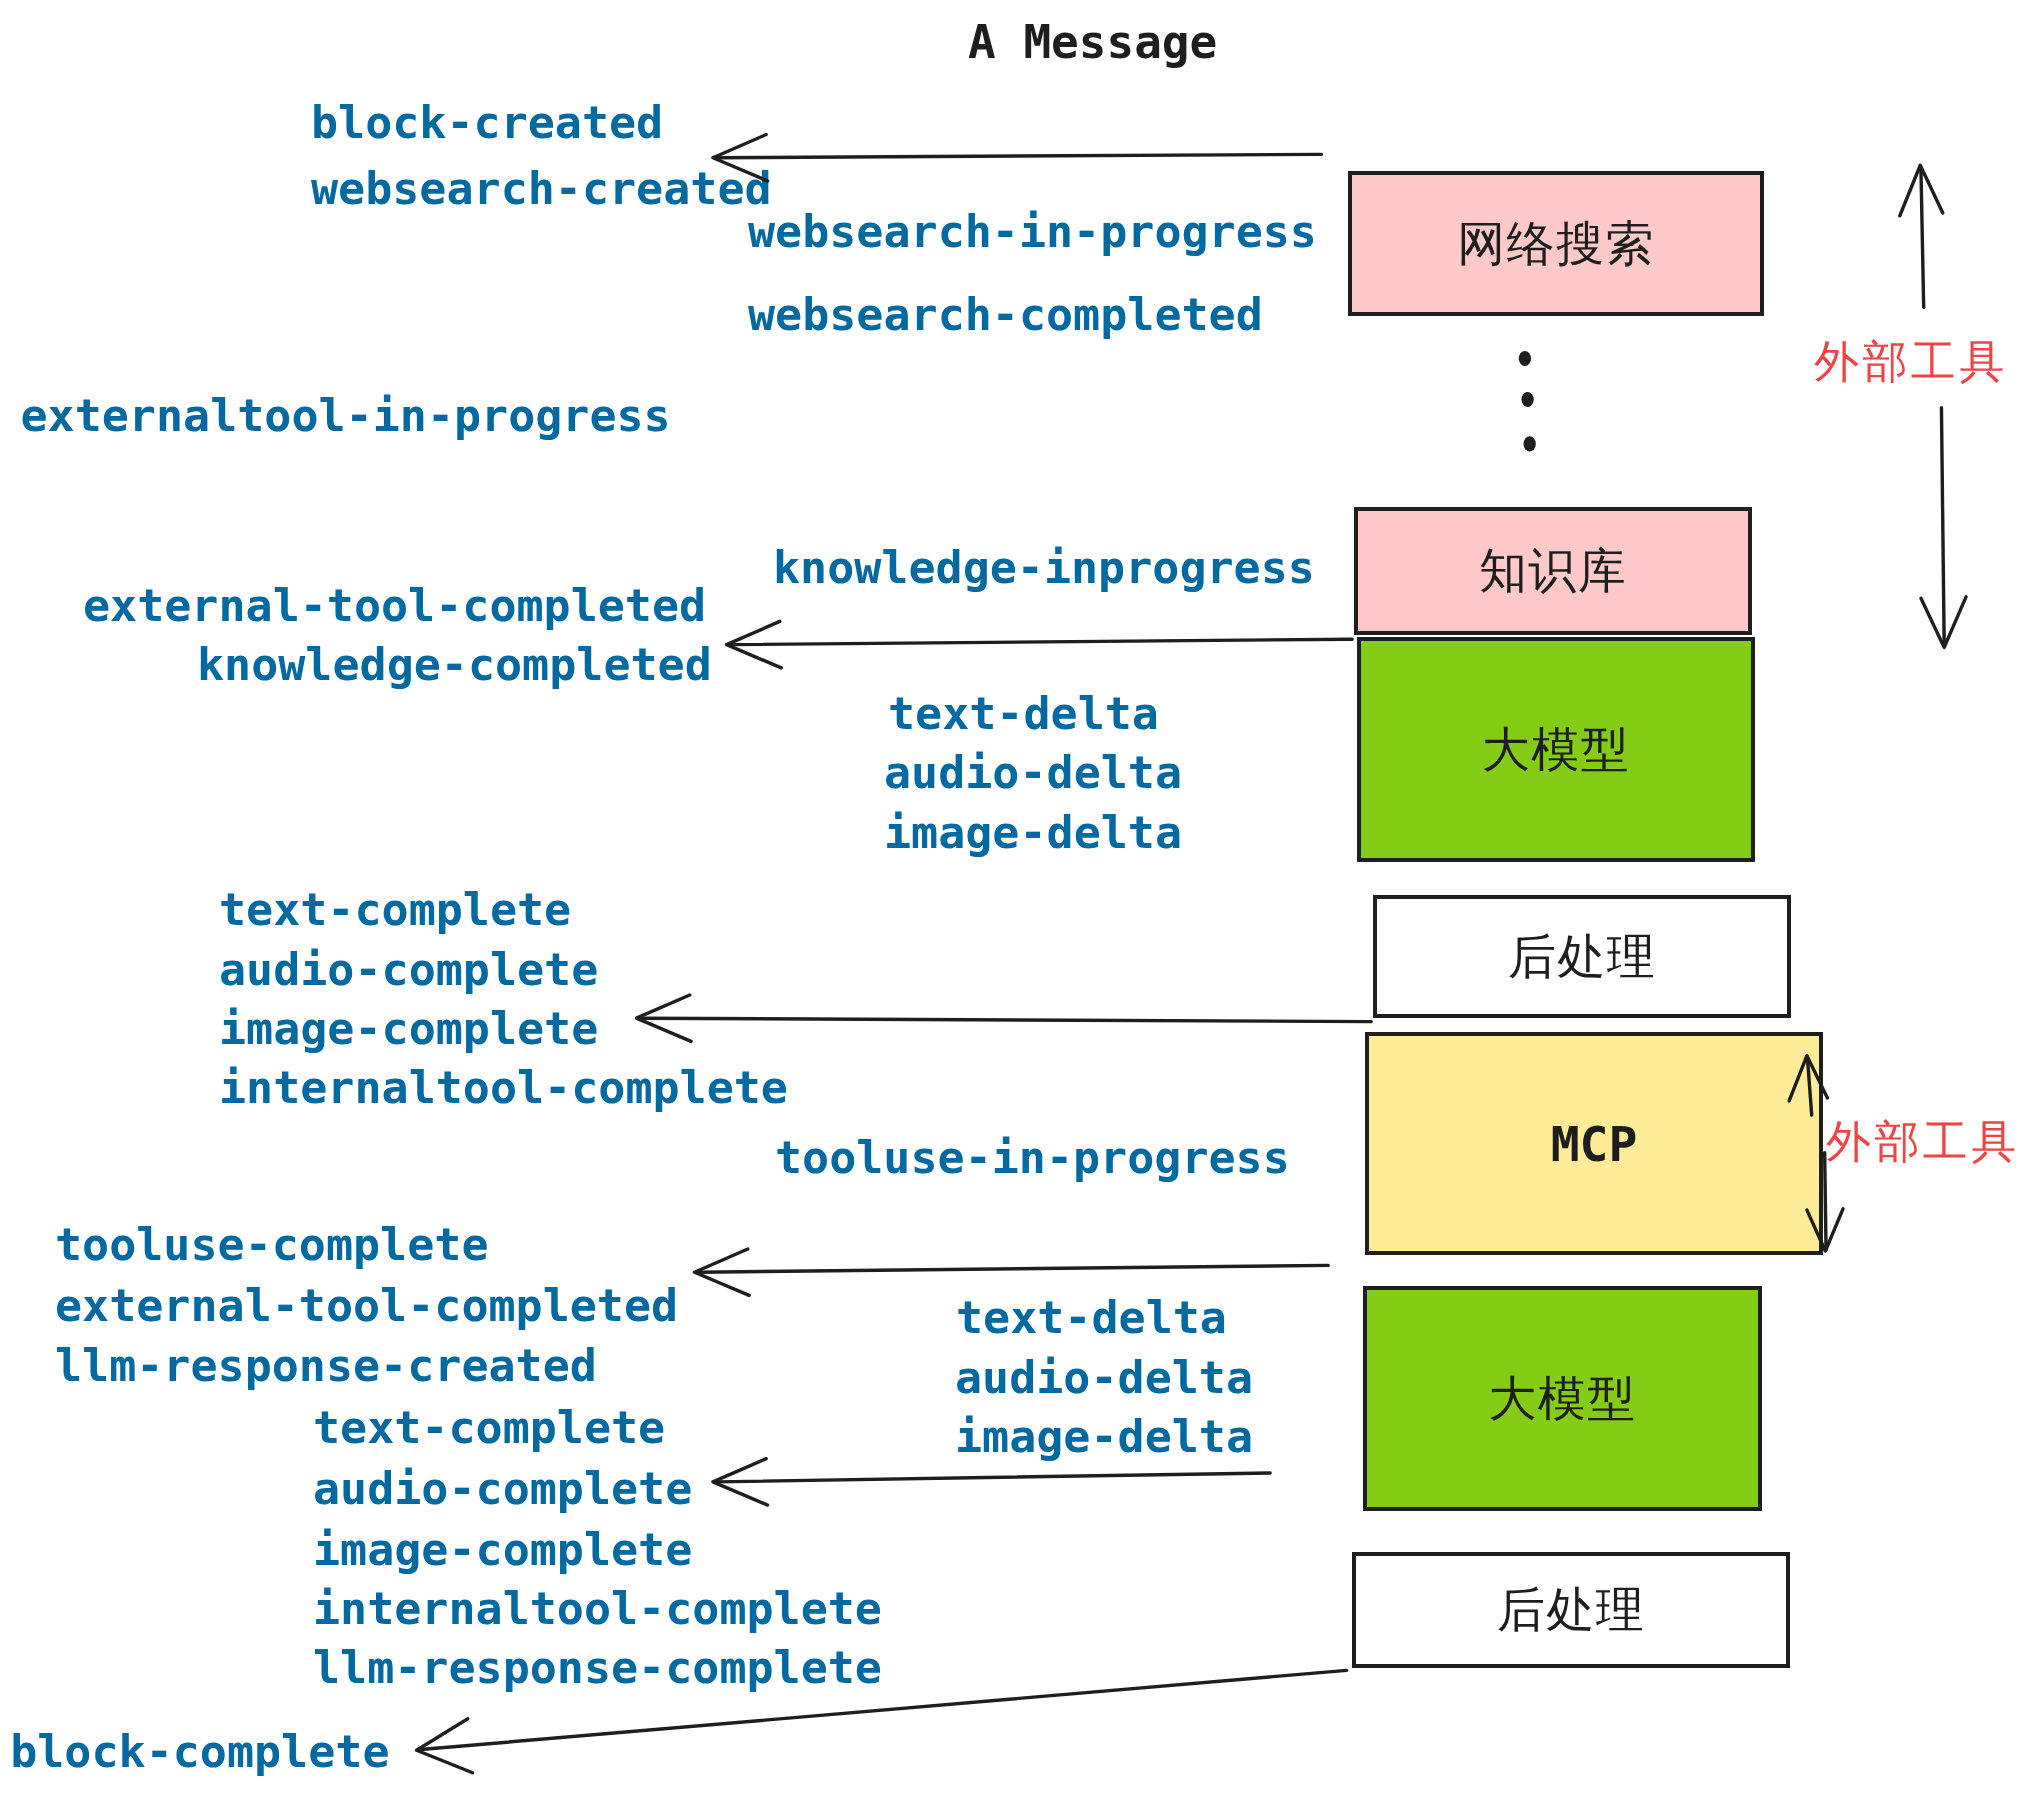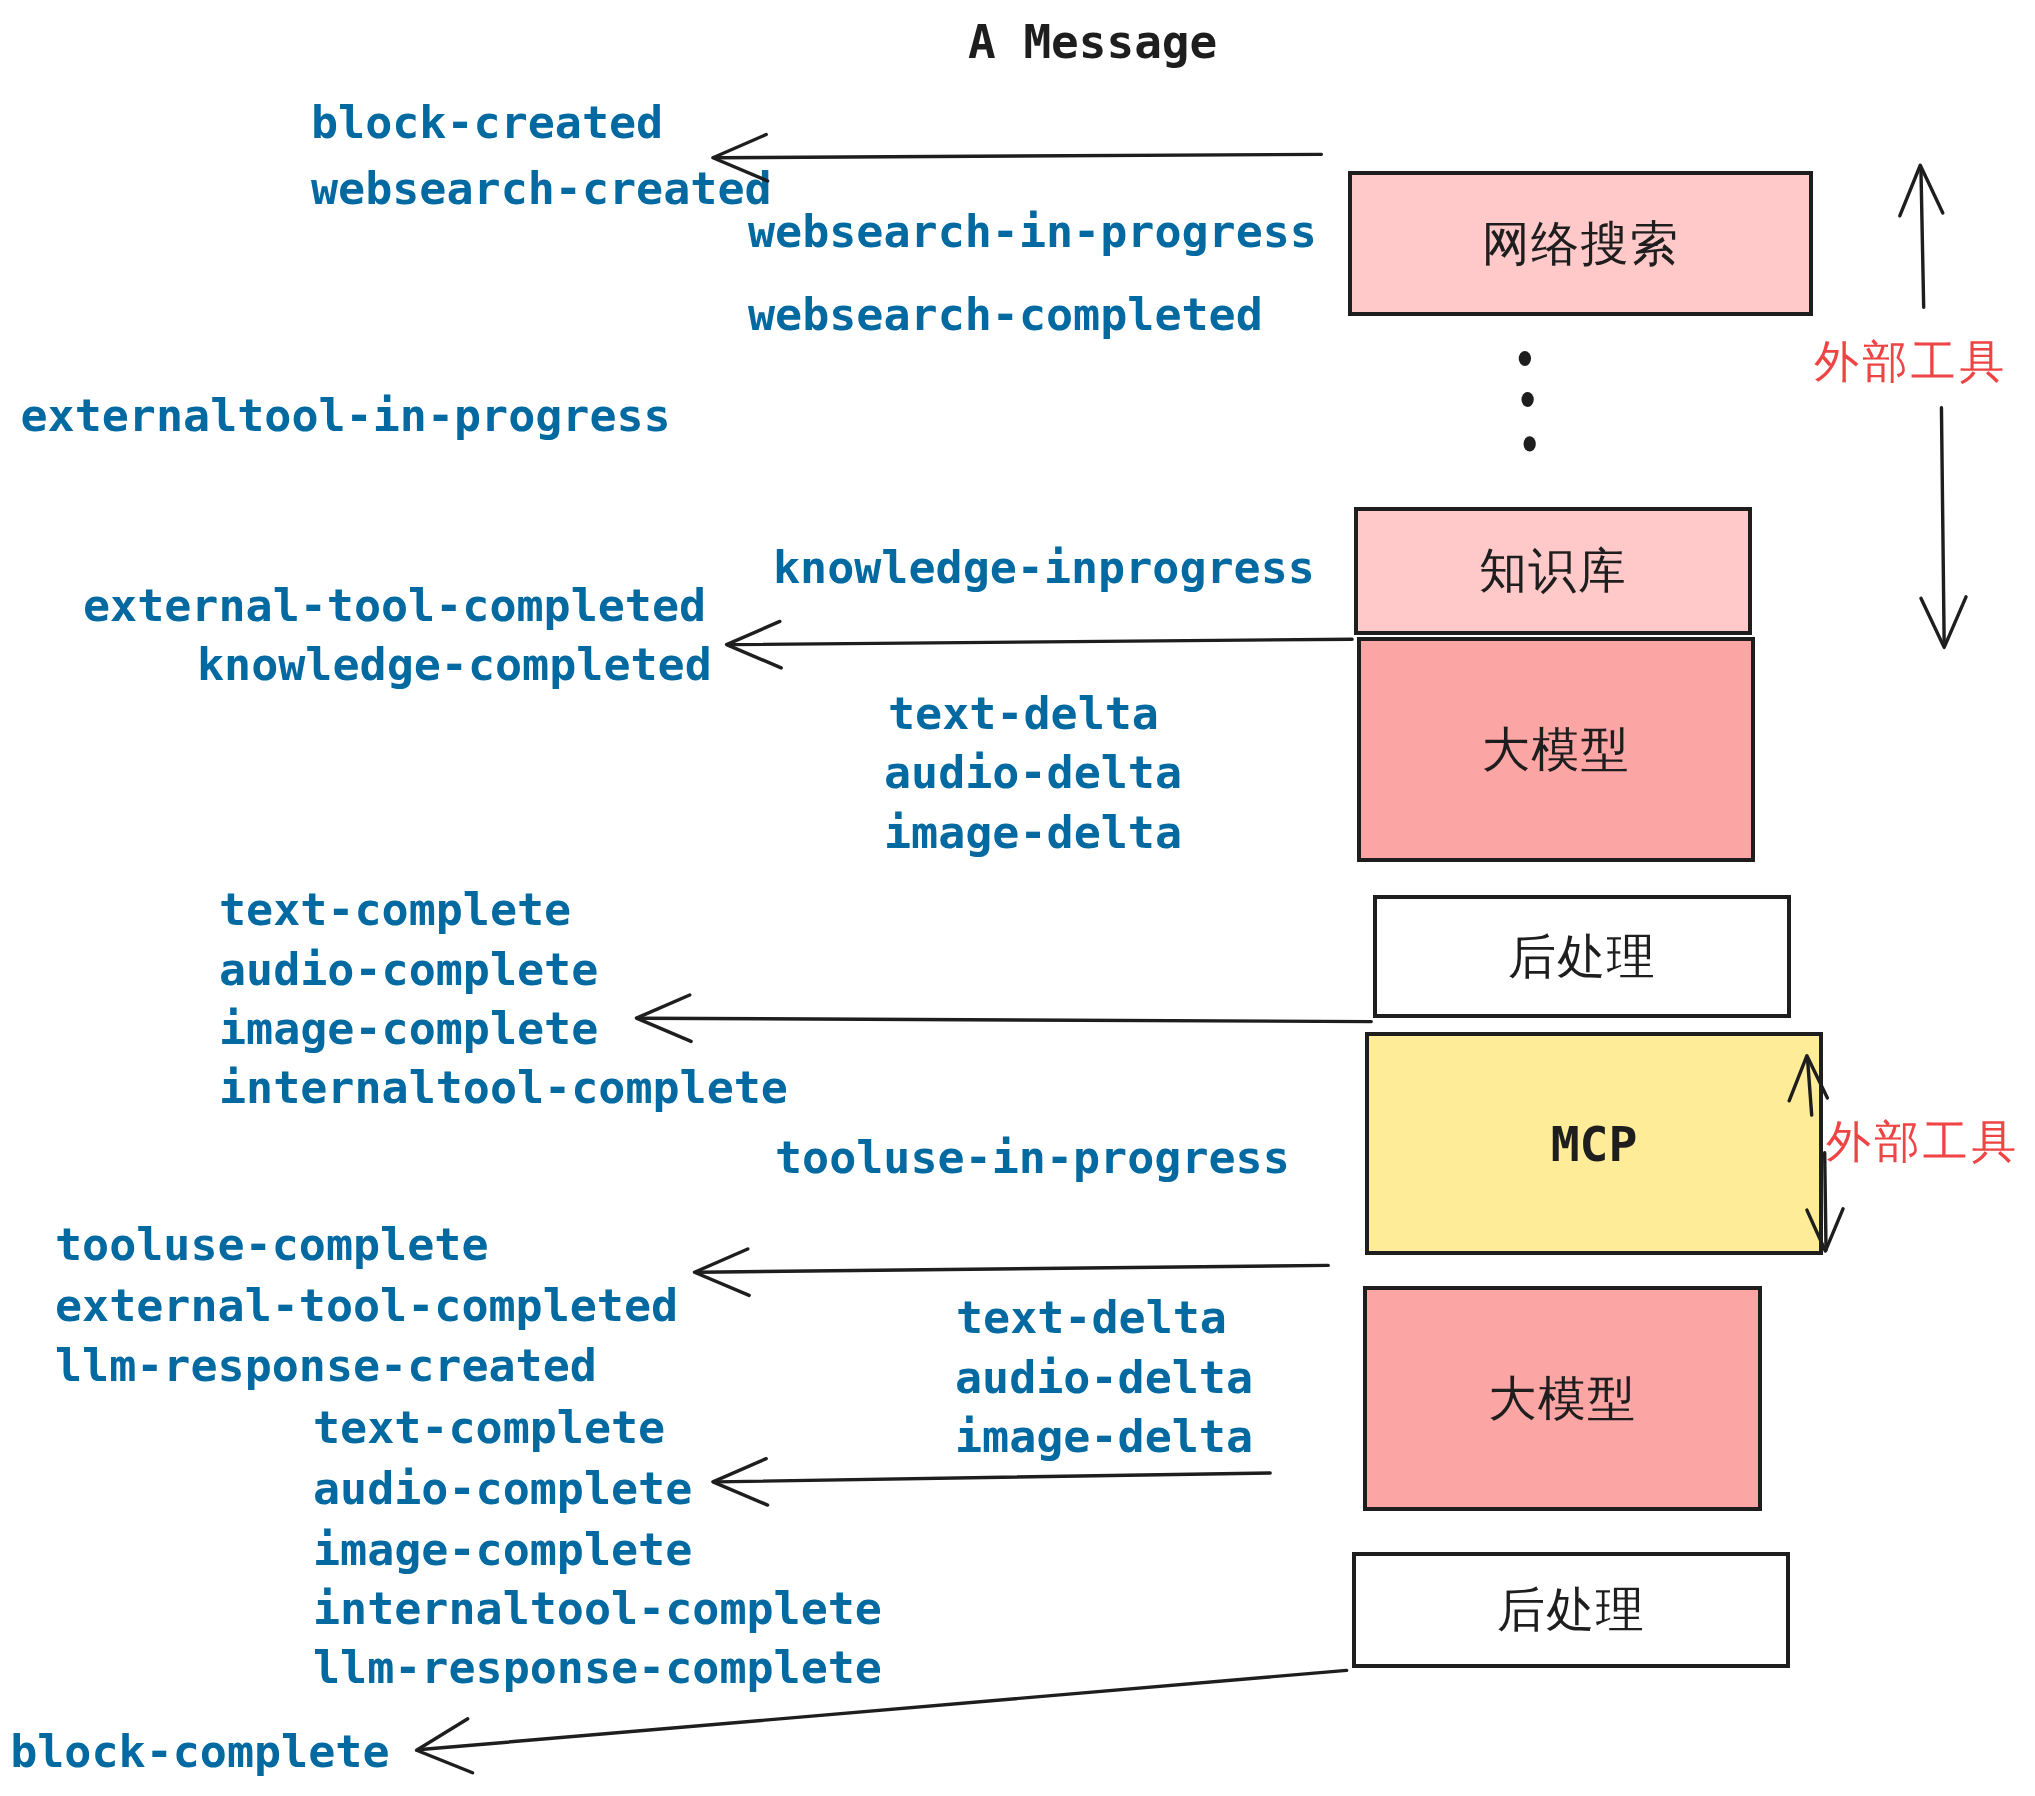--- a/index.html
+++ b/index.html
@@ -38,21 +38,21 @@
     align-items:center;
     justify-content:center;
     font-family:"DejaVu Sans","Liberation Sans",sans-serif;
     font-size:48px;
     font-weight:500;
     letter-spacing:1.4px;
     color:#1e1e1e;
     white-space:nowrap;
   }
   .box.pink  {background:#ffc9c9;}
-  .box.green {background:#fca5a5;}
+  .box.green {background:#84cc16;}
   .box.yellow{background:#ffec99;}
   .box.white {background:#ffffff;}
   .box.mono-label{font-family:"DejaVu Sans Mono","Liberation Mono",monospace;font-weight:bold;letter-spacing:0;}
   .side-label{
     position:absolute;
     font-family:"DejaVu Sans","Liberation Sans",sans-serif;
     font-size:45px;
     font-weight:500;
     letter-spacing:3.4px;
     white-space:nowrap;
@@ -102,21 +102,21 @@
   <div class="evt" style="left:955px;top:1414px">image-delta</div>
 
   <div class="evt" style="left:313px;top:1405px">text-complete</div>
   <div class="evt" style="left:313px;top:1466px">audio-complete</div>
   <div class="evt" style="left:313px;top:1527px">image-complete</div>
   <div class="evt" style="left:313px;top:1586px">internaltool-complete</div>
   <div class="evt" style="left:313px;top:1645px">llm-response-complete</div>
 
   <div class="evt" style="left:10.2px;top:1729px">block-complete</div>
 
-  <div class="box pink" style="left:1348px;top:171px;width:465px;height:145px">
+  <div class="box pink" style="left:1348px;top:171px;width:416px;height:145px">
       <span>网络搜索</span>
     </div>
   <div class="box pink" style="left:1354px;top:507px;width:398px;height:128px">
       <span>知识库</span>
     </div>
   <div class="box green" style="left:1357px;top:637px;width:398px;height:225px">
       <span>大模型</span>
     </div>
   <div class="box white" style="left:1373px;top:895px;width:418px;height:123px">
       <span>后处理</span>

